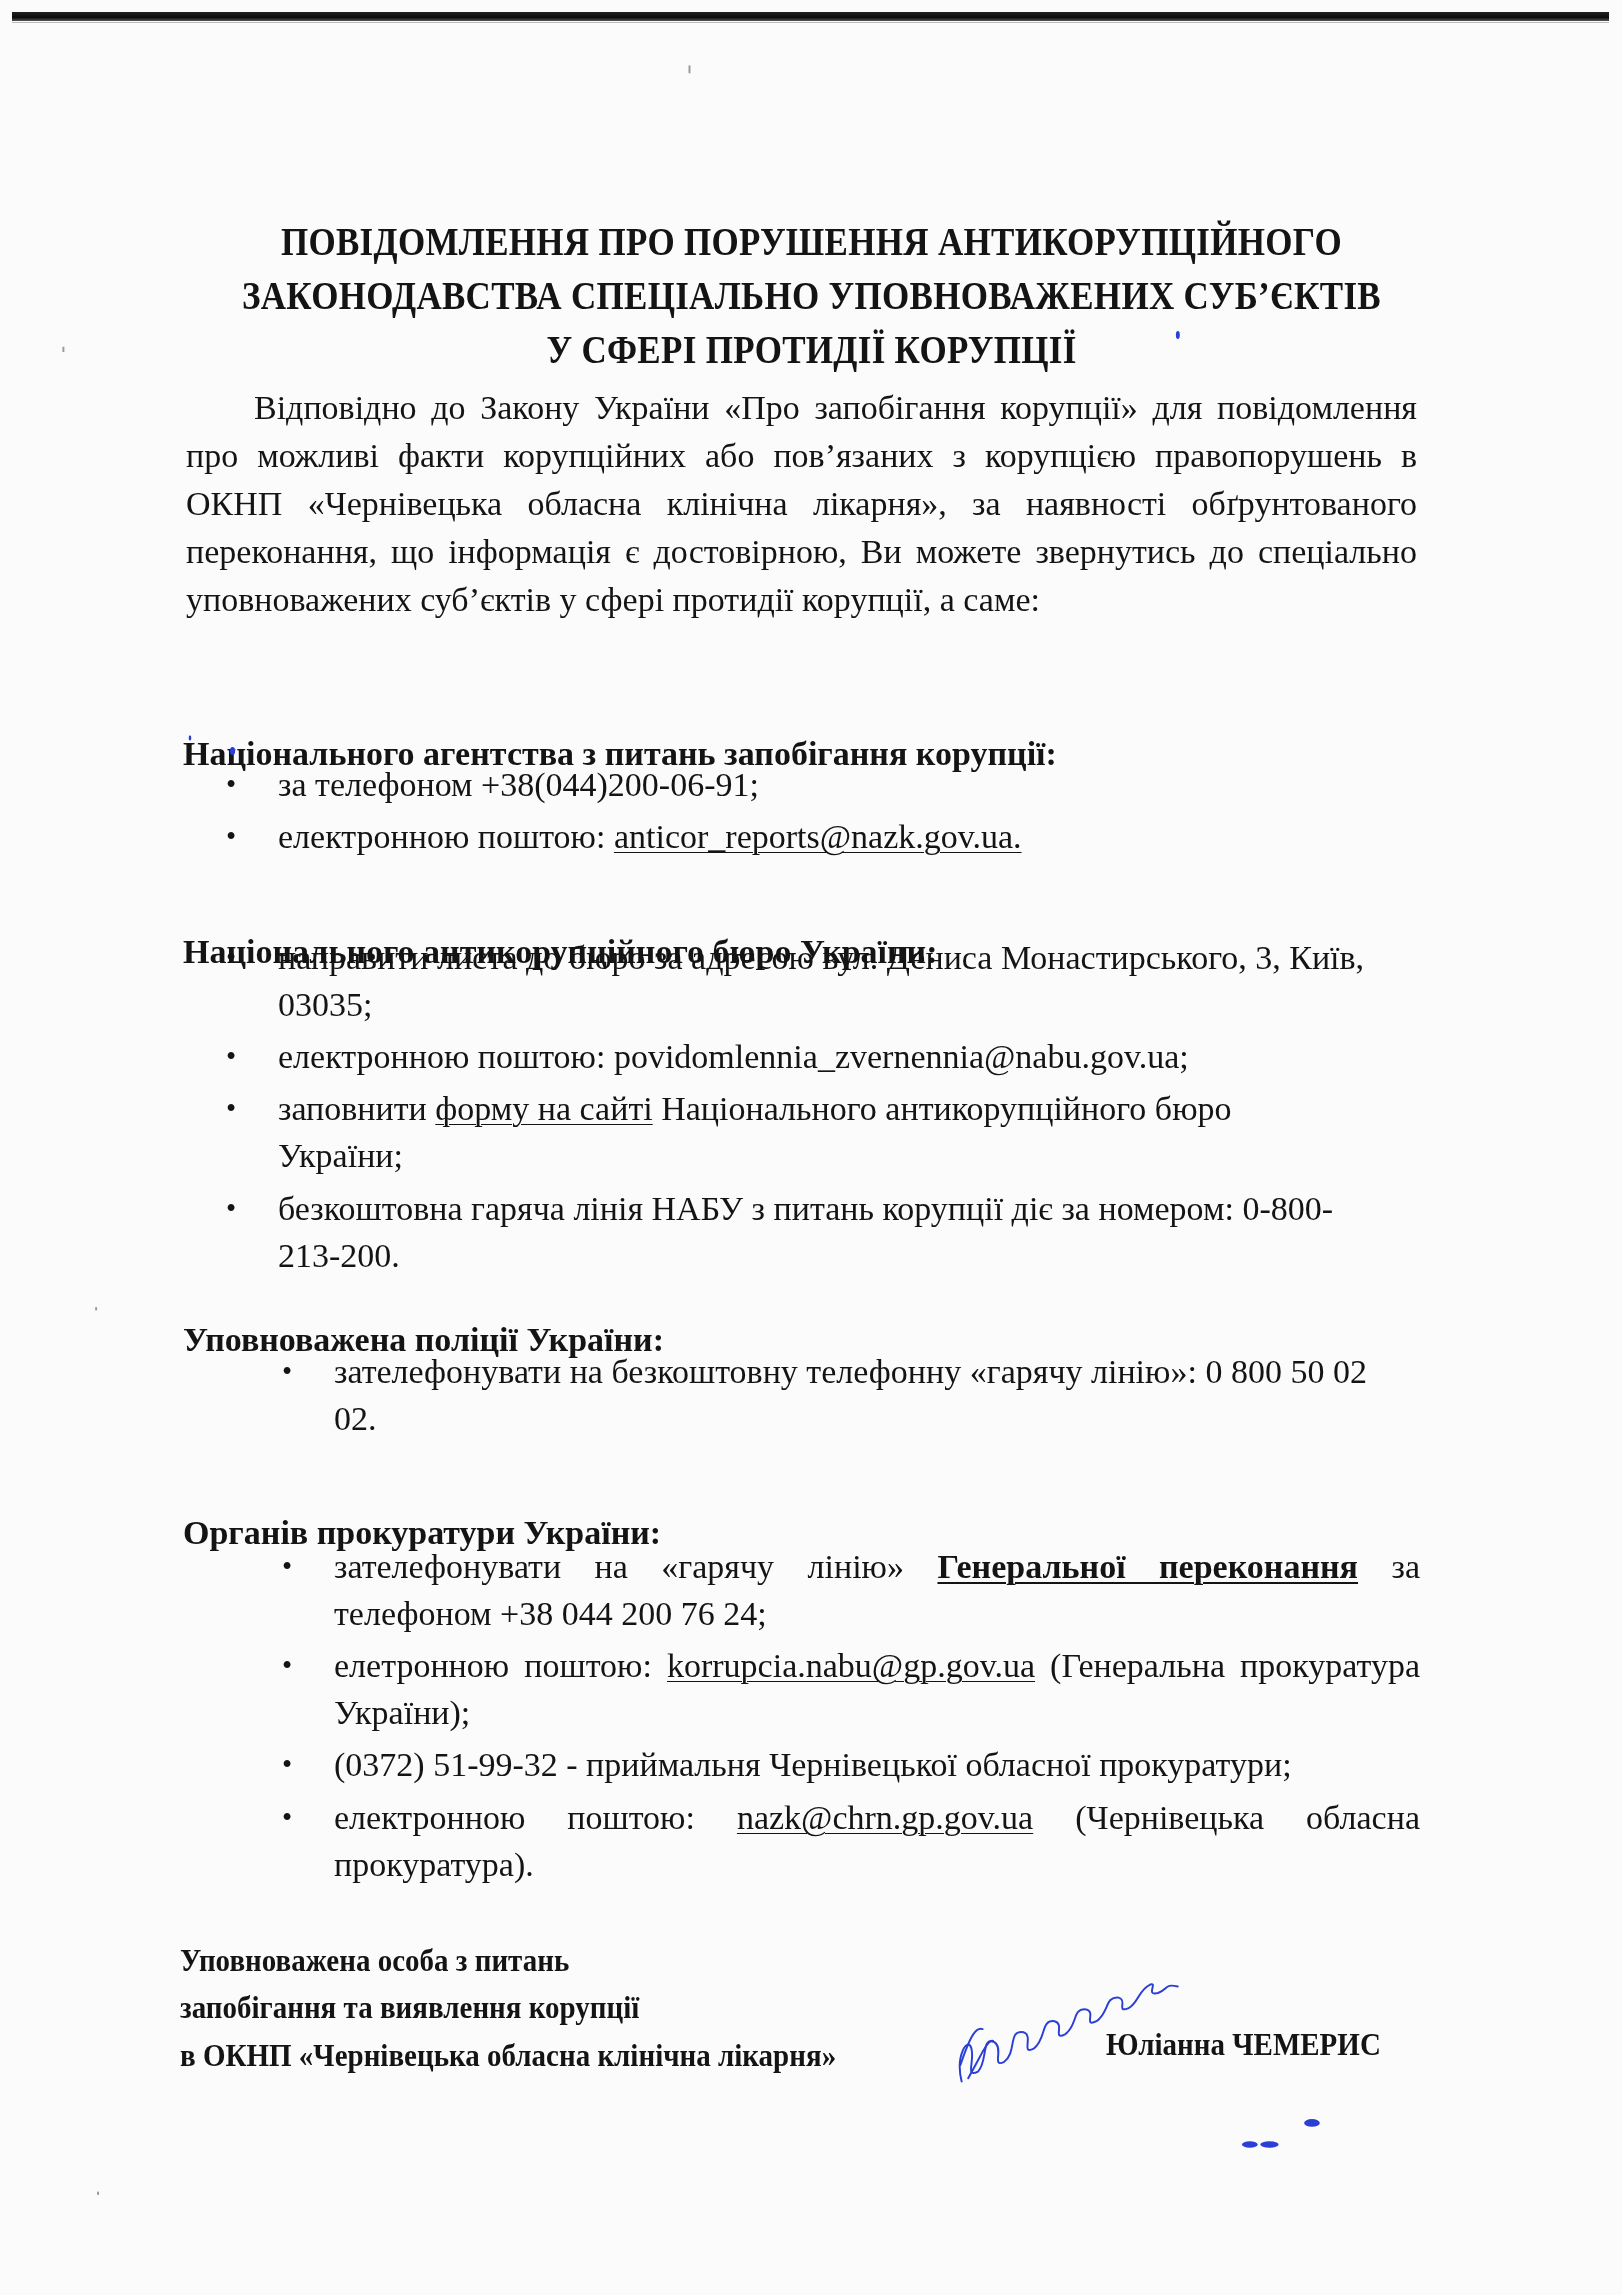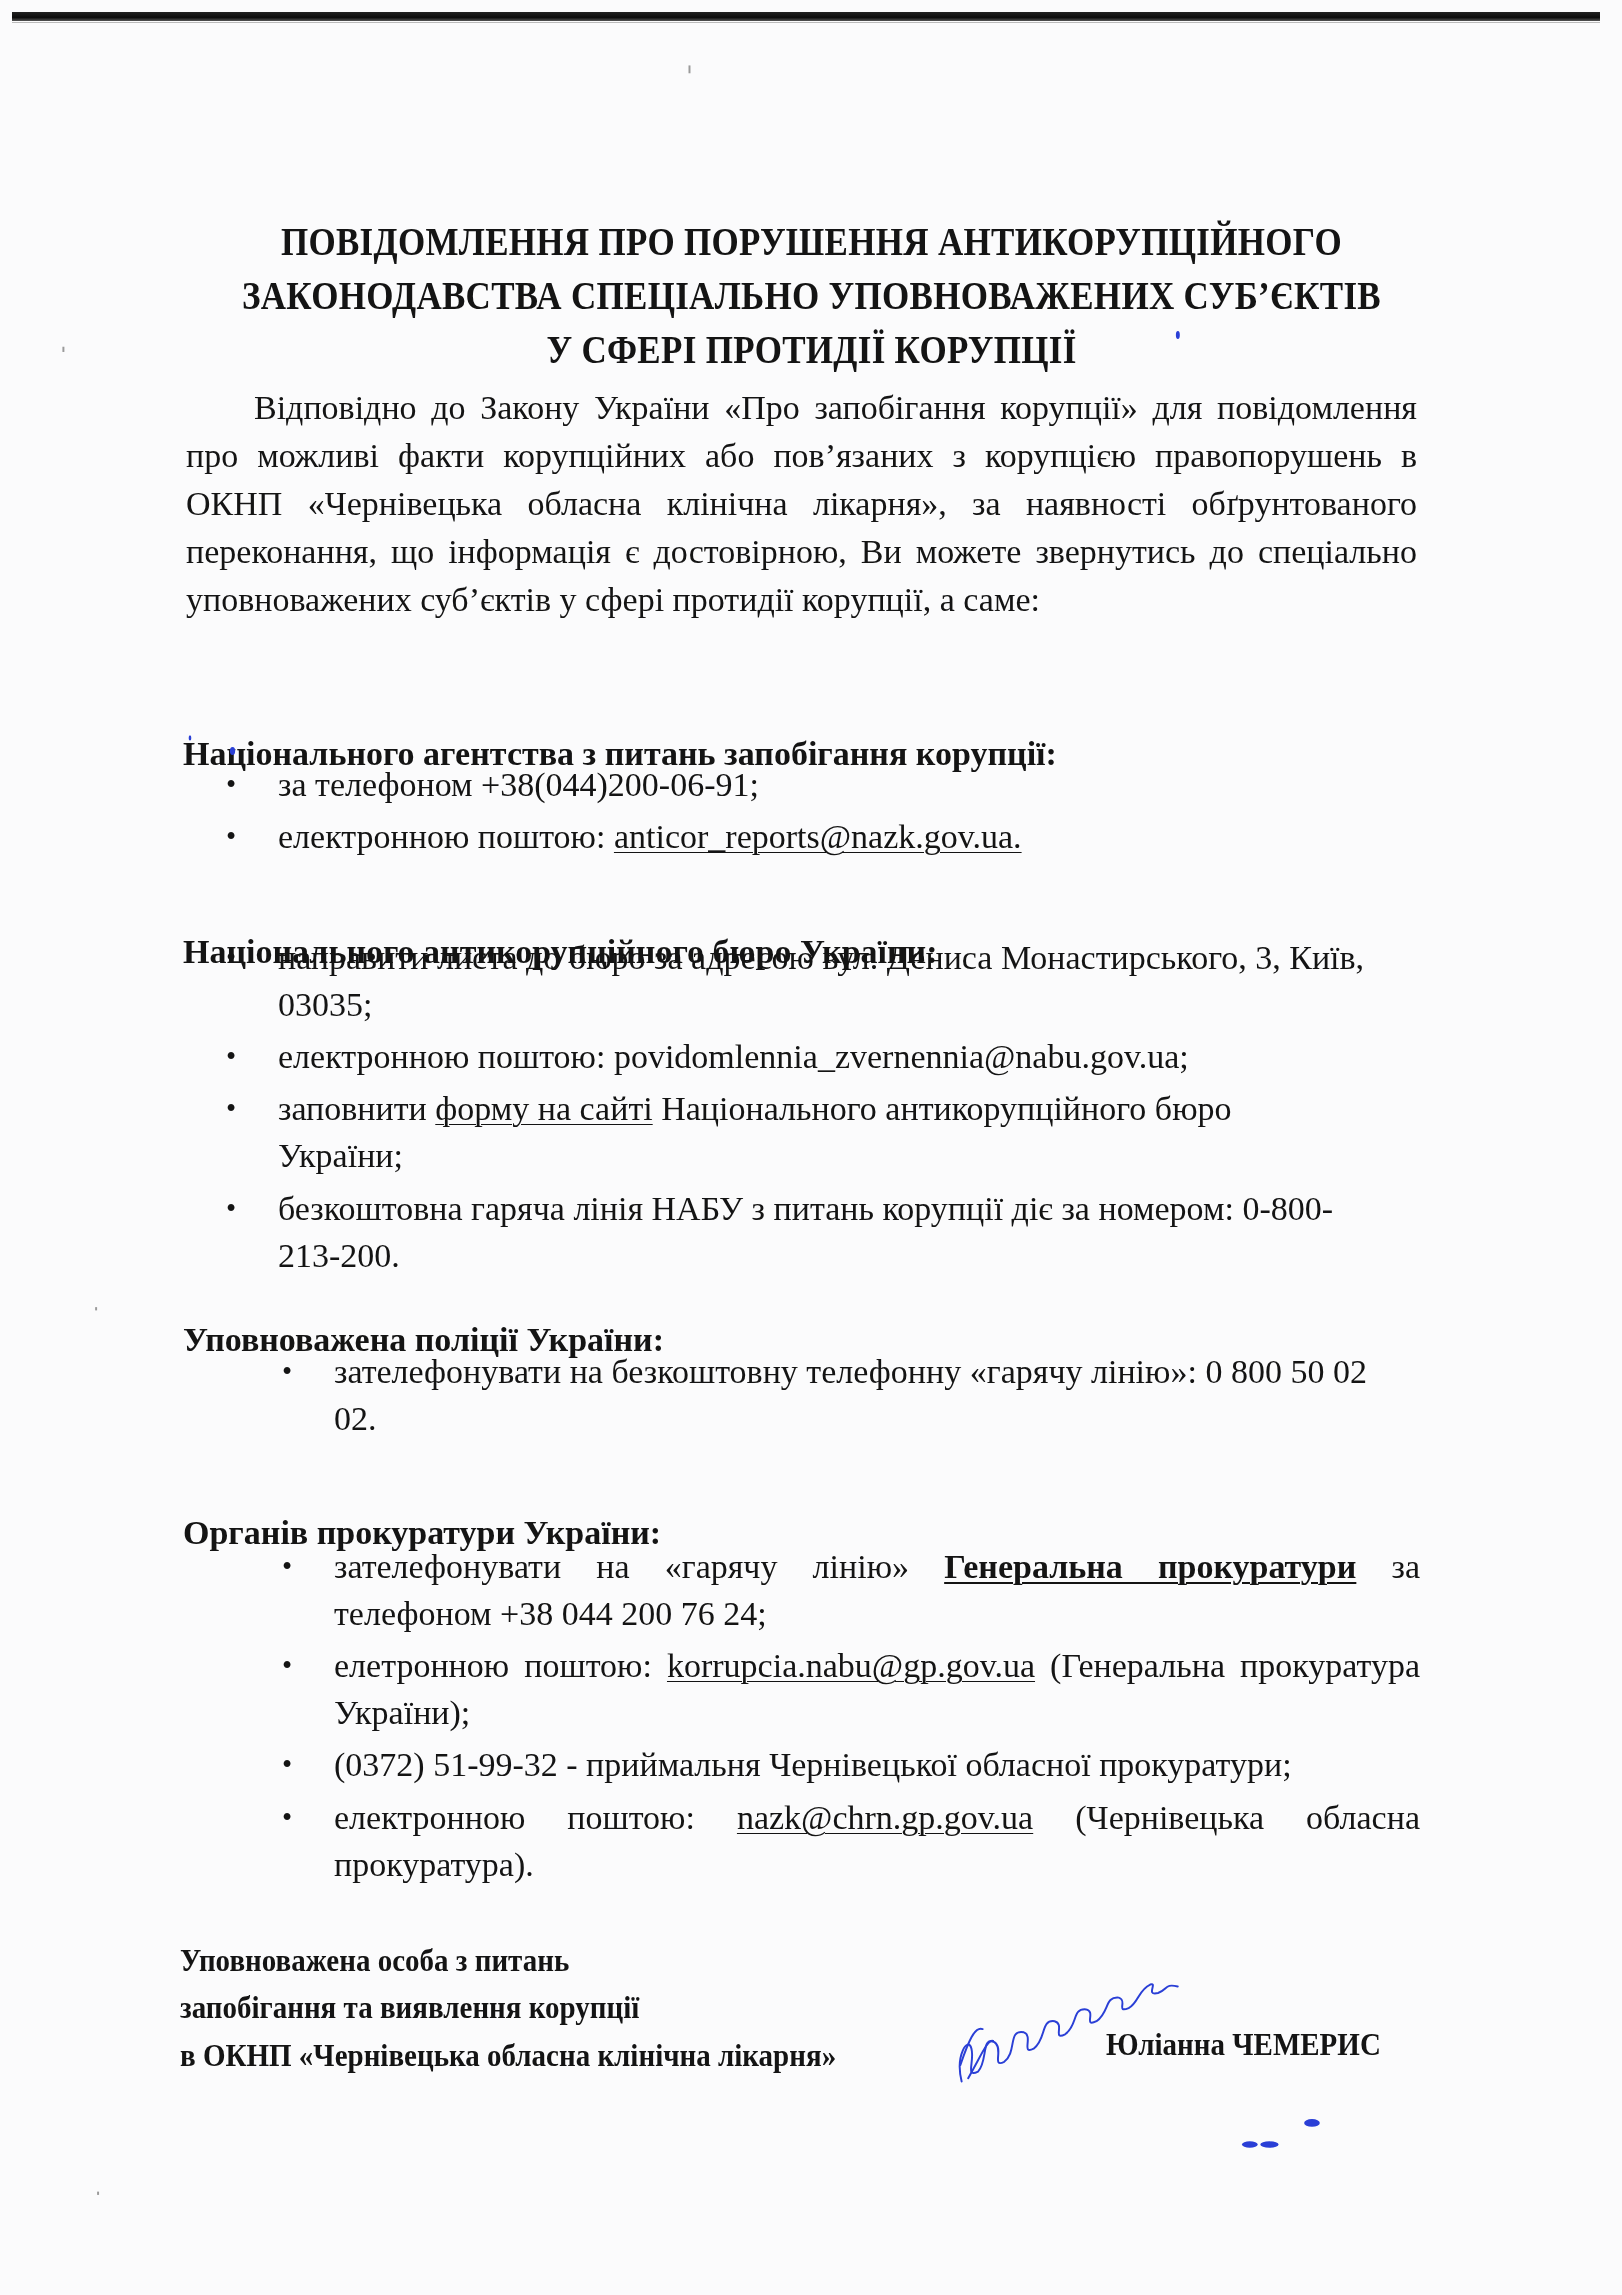--- a/index.html
+++ b/index.html
@@ -9,21 +9,21 @@
     font-family:"Liberation Serif", "DejaVu Serif", serif;
     color:#141414;
   }
   .scan-edge {
     position:absolute; left:11.8px; right:0; top:11.8px; height:9.2px;
     background:linear-gradient(#222 0%, #0c0c0c 60%, #555 100%);
   }
   .scan-edge-line {
     position:absolute; left:11.8px; right:0; top:21.6px; height:1.3px; background:#bbb;
   }
-  .page { position:absolute; left:0; top:0; width:1600px; height:2295px; }
+  .page { position:absolute; left:0; top:0; width:1600px; height:2295px;padding-left:9px; }
   .title {
     position:absolute; left:0; width:1623px; top:216px; text-align:center;
     font-weight:bold; font-size:35px; line-height:48px; letter-spacing:0.3px;
     transform:scaleY(1.12); transform-origin:top center;
   }
   .title div { white-space:nowrap; }
   .intro {
     position:absolute; left:183px; width:1237px; top:381px;
     font-size:34px; line-height:48px; text-align:justify;
   }
@@ -108,21 +108,21 @@
     <li style="padding-right:13px;">
       <span class="bullet">•</span>
       <span>зателефонувати на безкоштовну телефонну «гарячу лінію»: 0 800 50 02 02.</span>
     </li>
   </ul>
 
   <div class="section-heading" style="top:1466px;">Органів прокуратури України:</div>
   <ul class="blist just" style="left:278px; top:1543px; width:1142px;">
     <li>
       <span class="bullet">•</span>
-      <span>зателефонувати на «гарячу лінію» </span><a class="ub">Генеральна прокуратури</a><span> за телефоном +38 044 200 76 24;</span>
+      <span>зателефонувати на «гарячу лінію» </span><a class="ub">Генеральної переконання</a><span> за телефоном +38 044 200 76 24;</span>
     </li>
     <li>
       <span class="bullet">•</span>
       <span>елетронною поштою: </span><a class="u">korrupcia.nabu@gp.gov.ua</a><span> (Генеральна прокуратура України);</span>
     </li>
     <li>
       <span class="bullet">•</span>
       <span>(0372) 51-99-32  - приймальня Чернівецької обласної прокуратури;</span>
     </li>
     <li>

